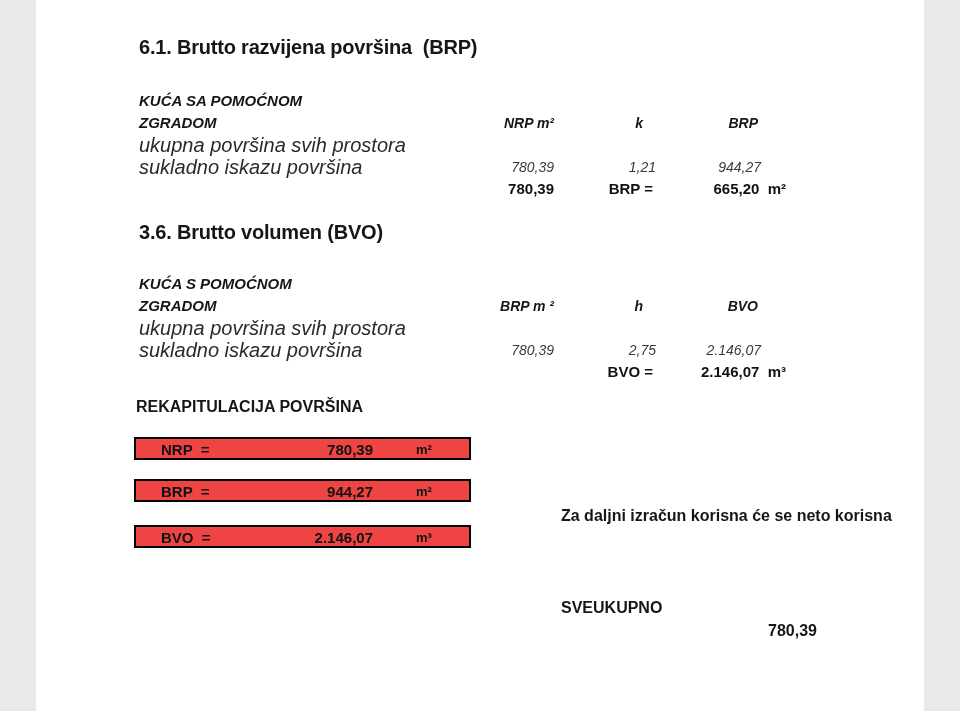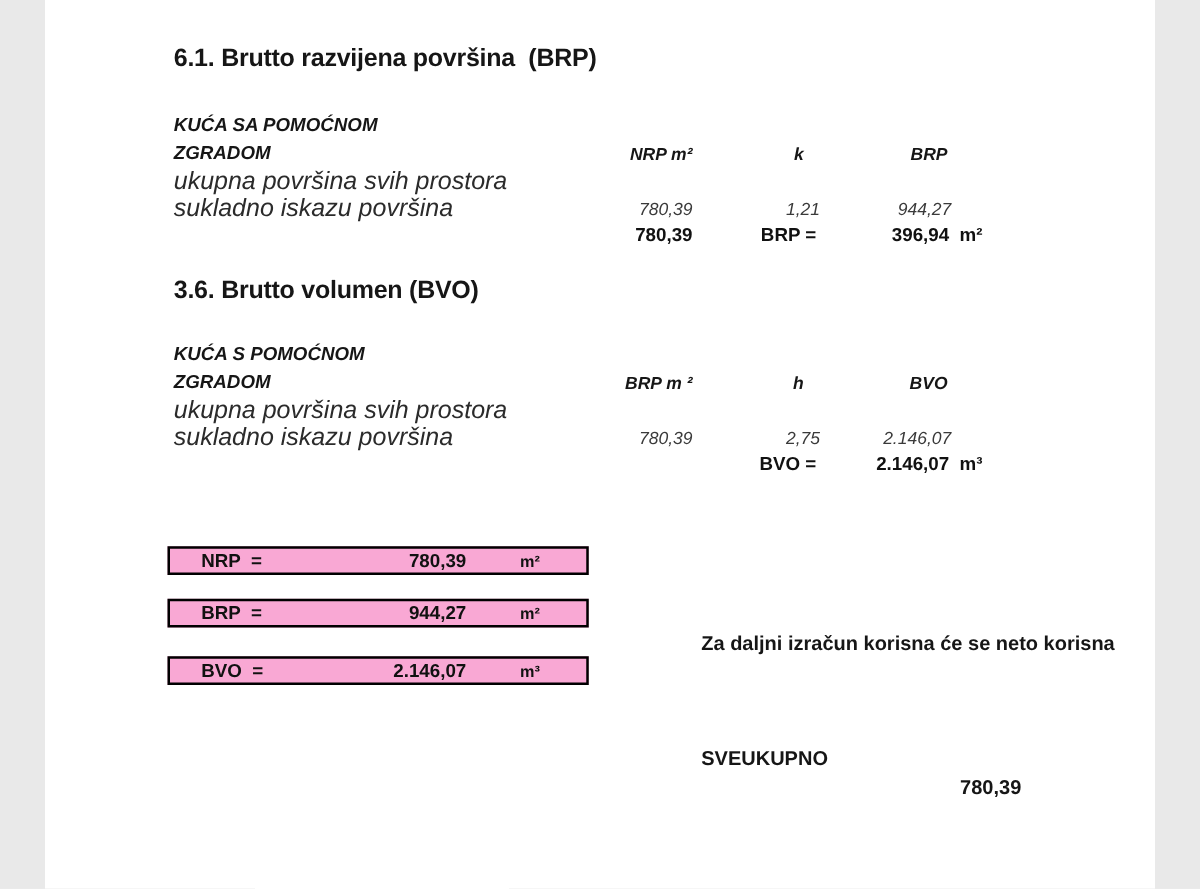--- a/index.html
+++ b/index.html
@@ -46,21 +46,21 @@
   .t-c2 { right:138px; }
   .t-c3 { right:5px; }
 
   .recap-h {
     position:absolute; left:100px; top:398px;
     font-size:16px; font-weight:bold; color:#161616;
     white-space:pre;
   }
   .box {
     position:absolute; left:98px; width:337px; height:23px;
-    border:2px solid #000; background:#f9a8d4;
+    border:2px solid #000; background:#ef4444;
   }
   .box1 { top:437px; }
   .box2 { top:479px; }
   .box3 { top:525px; }
   .box-label { position:absolute; left:25px; top:50%; transform:translateY(-50%);
                font-weight:bold; font-size:15px; white-space:pre; color:#111; }
   .box-value { position:absolute; right:96px; top:50%; transform:translateY(-50%);
                font-weight:bold; font-size:15px; color:#111; }
   .box-unit  { position:absolute; left:280px; top:50%; transform:translateY(-50%);
                font-weight:bold; font-size:13px; color:#111; }
@@ -97,21 +97,21 @@
     </div>
     <div class="row">
       <span class="lbl it">sukladno iskazu površina</span>
       <span class="val v-c1">780,39</span>
       <span class="val v-c2">1,21</span>
       <span class="val v-c3">944,27</span>
     </div>
     <div class="row">
       <span class="tot t-c1">780,39</span>
       <span class="tot t-c2">BRP =</span>
-      <span class="tot t-c3">396,94  m²</span>
+      <span class="tot t-c3">665,20  m²</span>
     </div>
   </div>
 
   <div class="sec-heading h62">3.6. Brutto volumen (BVO)</div>
 
   <div class="tbl tbl62">
     <div class="row">
       <span class="lbl bi">KUĆA S POMOĆNOM</span>
     </div>
     <div class="row">
@@ -128,20 +128,21 @@
       <span class="val v-c1">780,39</span>
       <span class="val v-c2">2,75</span>
       <span class="val v-c3">2.146,07</span>
     </div>
     <div class="row">
       <span class="tot t-c2">BVO =</span>
       <span class="tot t-c3">2.146,07  m³</span>
     </div>
   </div>
 
+  <div class="recap-h">REKAPITULACIJA POVRŠINA</div>
 
   <div class="box box1">
     <span class="box-label">NRP  =</span>
     <span class="box-value">780,39</span>
     <span class="box-unit">m²</span>
   </div>
   <div class="box box2">
     <span class="box-label">BRP  =</span>
     <span class="box-value">944,27</span>
     <span class="box-unit">m²</span>

